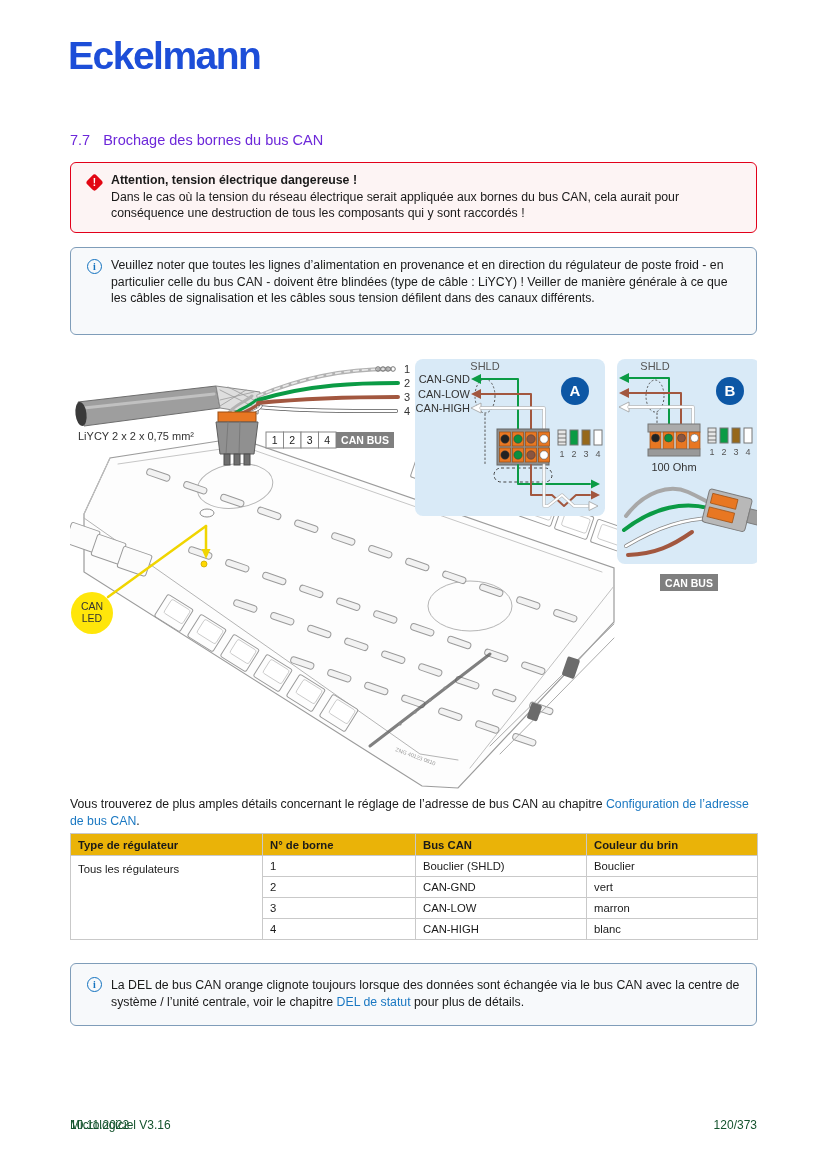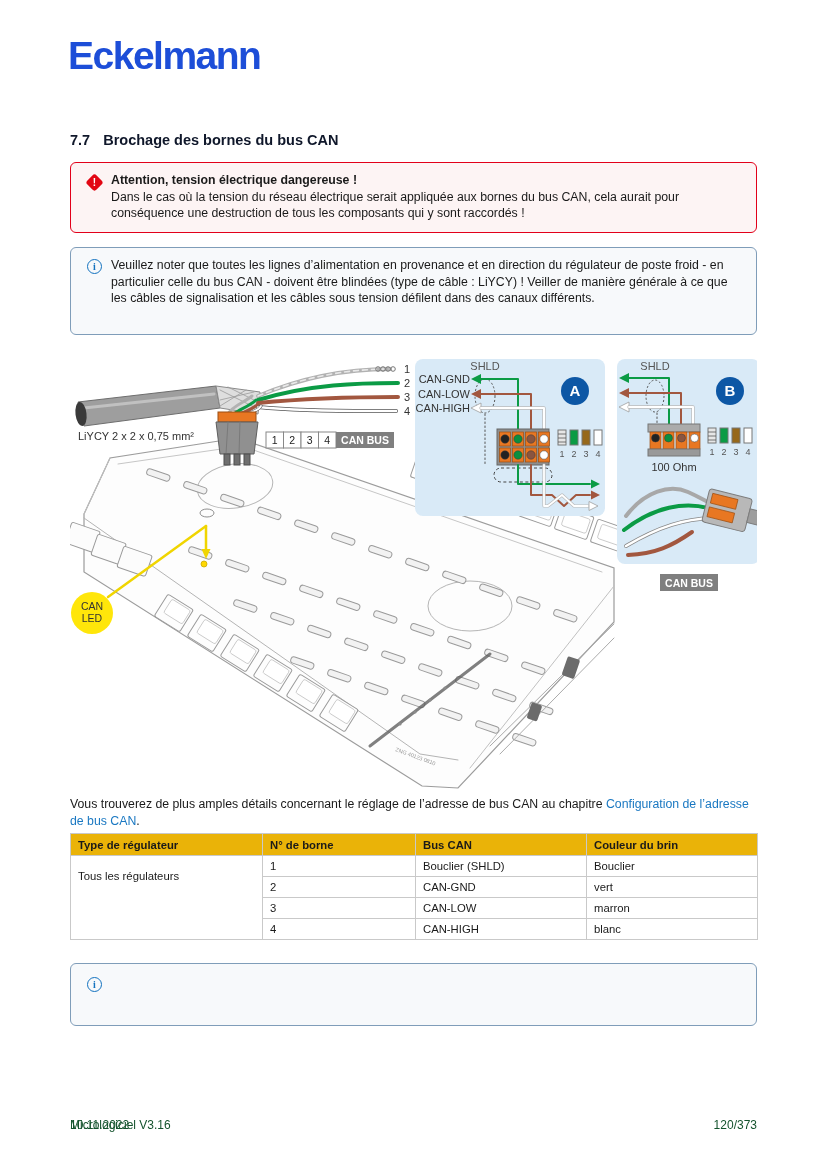--- a/index.html
+++ b/index.html
@@ -1,20 +1,20 @@
 <!DOCTYPE html>
 <html><head>
 <meta charset="utf-8">
 <style>
   html,body{margin:0;padding:0;background:#fff;}
   .page{position:relative;width:827px;height:1169px;background:#ffffff;overflow:hidden;
         font-family:"Liberation Sans",sans-serif;color:#1a1a1a;}
   .logo{position:absolute;left:68px;top:34px;font-size:39px;font-weight:bold;color:#1d4ed8;
         letter-spacing:-1.5px;}
-  .heading{position:absolute;left:70px;top:132px;font-size:14.5px;font-weight:bold;color:#0f172a;}
+  .heading{position:absolute;left:70px;top:132px;font-size:14.5px;font-weight:normal;color:#6d28d9;}
   .heading .num{margin-right:13px;}
   .notebox{position:absolute;left:70px;width:687px;border-radius:6px;box-sizing:border-box;}
   .warn{top:162px;height:71px;border:1.5px solid #e2001a;background:#fdf4f4;}
   .info1{top:247px;height:88px;border:1.5px solid #7f9db9;background:#f7f9fb;}
   .info2{top:963px;height:63px;border:1.5px solid #7f9db9;background:#f7f9fb;}
   .notebox .content{padding:9px 14px 9px 40px;font-size:12.3px;line-height:16.6px;}
   .info2 .content{padding-top:13px;}
   .warn-title{font-weight:bold;}
   .diamond{position:absolute;left:17px;top:13px;width:13px;height:13px;background:#e20613;
            transform:rotate(45deg);border-radius:3px;}
@@ -25,21 +25,21 @@
          line-height:13px;font-family:"Liberation Serif",serif;}
   .info2 .iicon{top:13px;}
   .figure{position:absolute;left:70px;top:356px;}
   .para{position:absolute;left:70px;top:796px;width:687px;font-size:12.3px;line-height:17px;}
   a.link{color:#1a78c2;text-decoration:none;cursor:pointer;}
   .tbl{position:absolute;left:70px;top:833px;width:687px;border-collapse:collapse;
        font-size:11.3px;color:#1a1a1a;table-layout:fixed;}
   .tbl th,.tbl td{border:1px solid #c9c9c9;padding:4px 8px 4px 7px;text-align:left;
        height:21px;box-sizing:border-box;vertical-align:middle;}
   .tbl th{background:#eab308;font-weight:bold;height:22px;}
-  .tbl td.top{vertical-align:top;padding-top:14px;margin-left:18px;}
+  .tbl td.top{vertical-align:top;padding-top:7px;margin-left:18px;}
   .footer{position:absolute;left:70px;right:70px;top:1118px;font-size:12px;color:#14532d;height:16px;}
   .footer .fl{position:absolute;left:0;}
   .footer .fc{position:absolute;left:0;right:0;text-align:left;}
   .footer .fr{position:absolute;right:0;}
   
   .figure text{font-family:"Liberation Sans",sans-serif;}
   .lbl{font-size:11px;fill:#333;}
   .lbl-m{font-size:11px;fill:#555;}
   .num9{font-size:9px;fill:#555;}
   .busbox{fill:#7f7f7f;}
@@ -399,20 +399,23 @@
       <tr>
         <td>4</td>
         <td>CAN-HIGH</td>
         <td>blanc</td>
       </tr>
     </tbody>
   </table>
 
   <div class="notebox info2">
     <div class="iicon">i</div>
+    <div class="content">
+      <span>La DEL de bus CAN orange clignote toujours lorsque des données sont échangée via le bus CAN avec la centre de système / l’unité centrale, voir le chapitre </span><a class="link" href="#">DEL de statut</a><span> pour plus de détails.</span>
+    </div>
   </div>
 
   <div class="footer">
     <span class="fl">Micrologiciel V3.16</span>
     <span class="fc">10.11.2022</span>
     <span class="fr">120/373</span>
   </div>
 
 </div>
 

